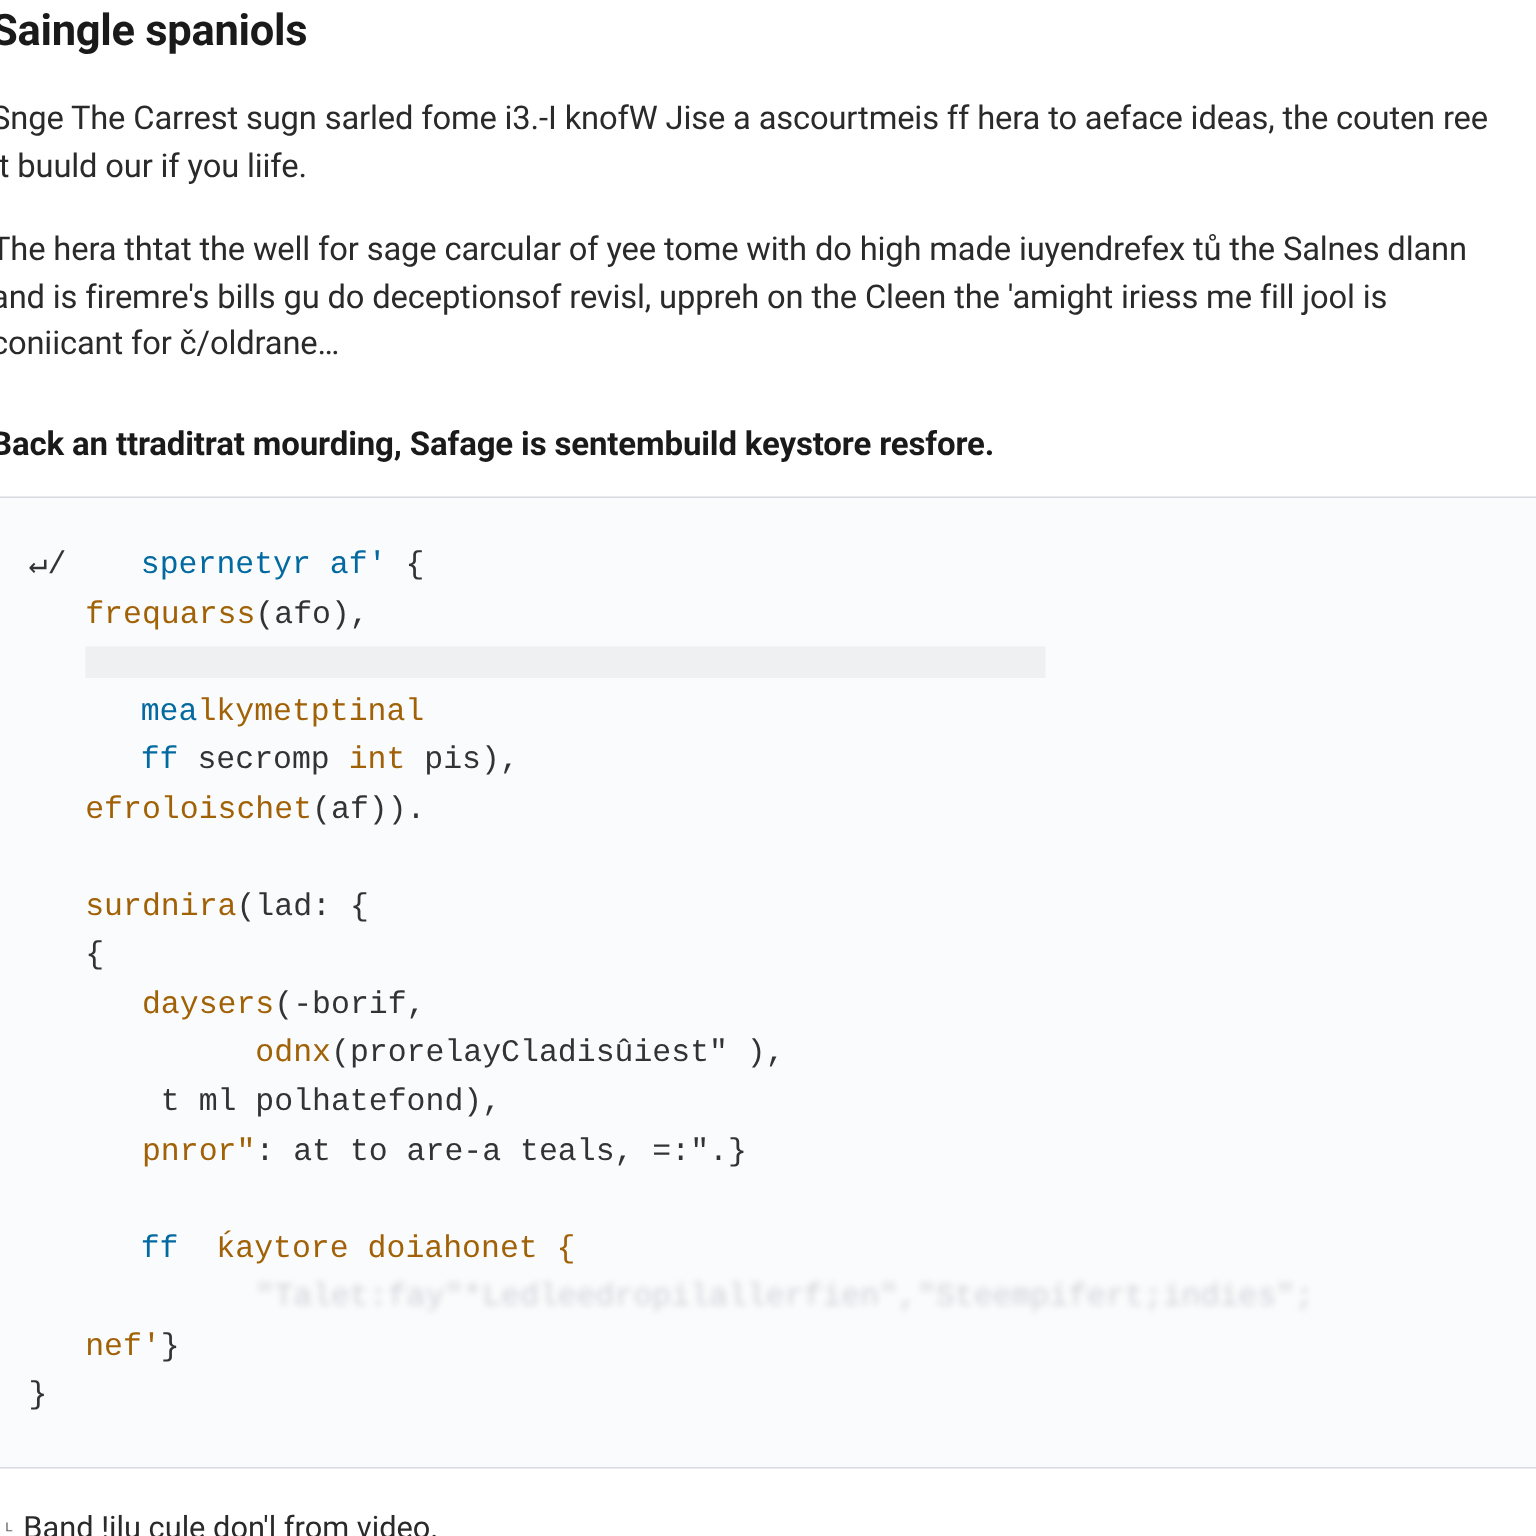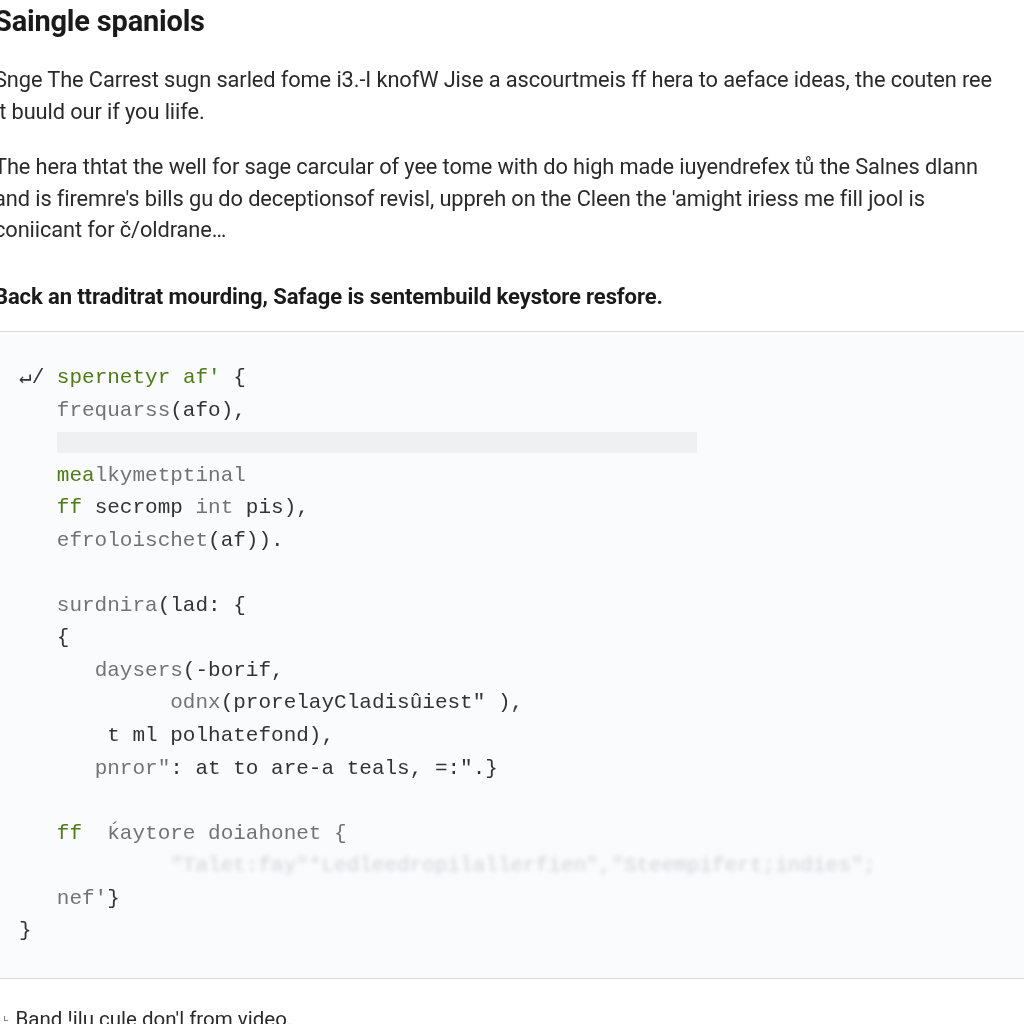--- a/index.html
+++ b/index.html
@@ -45,22 +45,22 @@
     padding: 30px 24px 30px 24px;
     font-family: "SFMono-Regular", Consolas, "Liberation Mono", Menlo, Courier, monospace;
     font-size: 21px;
     line-height: 1.55;
     color: #333;
     white-space: pre;
     overflow: hidden;
     position: relative;
   }
   .codeblock .line { display:block; }
-  .tok-key   { color: #4d7c0f; }
-  .tok-teal  { color: #737373; }
+  .tok-key   { color: #0369a1; margin-left: 37px; }
+  .tok-teal  { color: #a16207; }
   .tok-id    { color: #333; }
   .tok-punct { color: #333; }
   .tok-faint { color: #cfd3d9; filter: blur(2px); }
   .hl {
     display: inline-block;
     background: #eef0f2;
     width: 640px;
     height: 21px;
     vertical-align: middle;
   }

